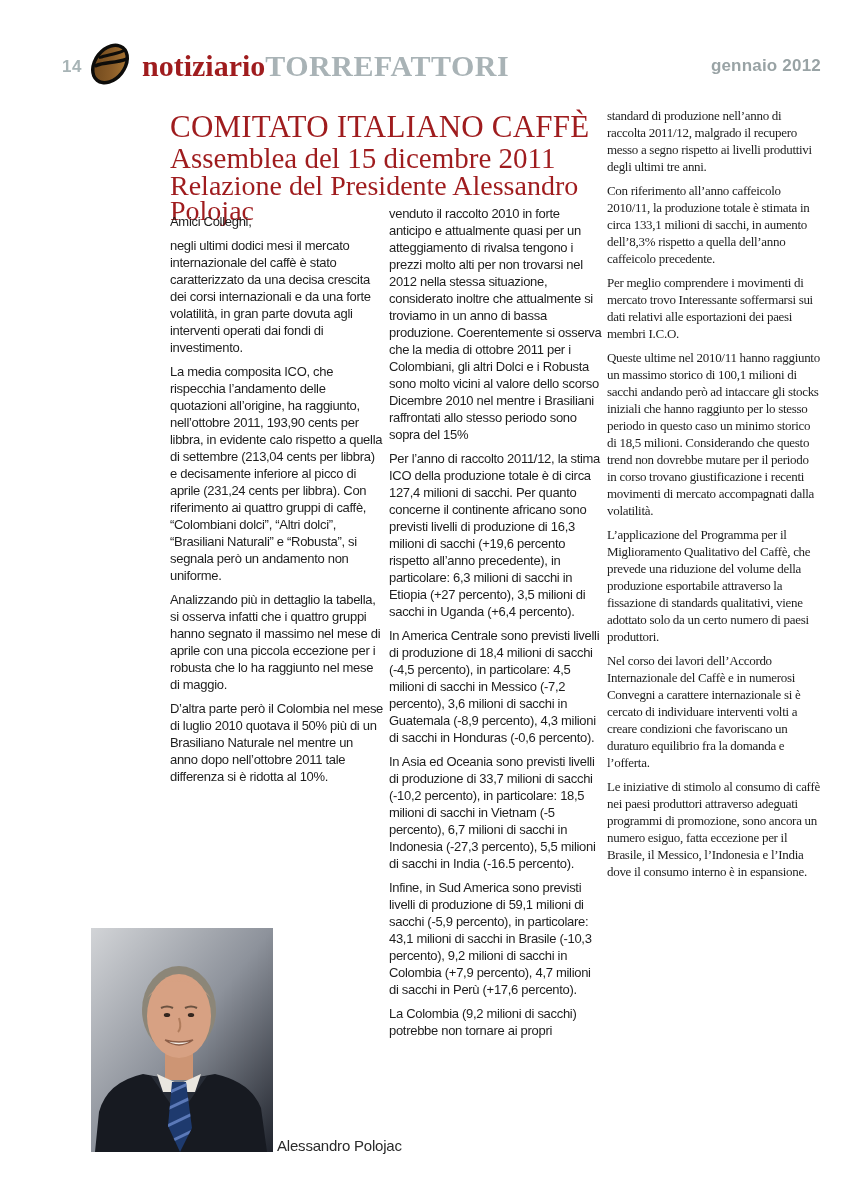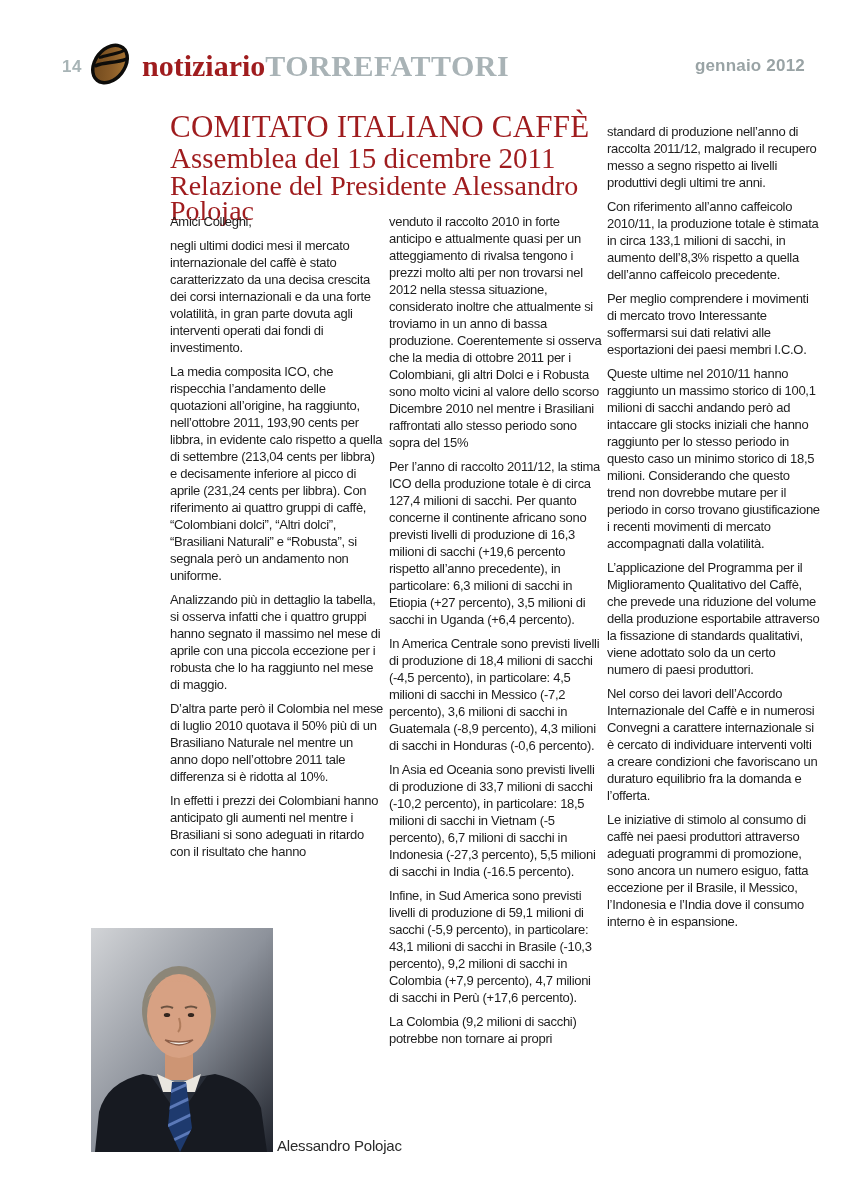--- a/index.html
+++ b/index.html
@@ -17,43 +17,43 @@
   }
   .bean-logo { position:absolute; left:87px; top:40px; width:46px; height:48px; }
   .brand {
     position:absolute; left:142px; top:52px;
     font-family:"Liberation Serif", serif; font-weight:bold; font-size:30px; line-height:28px;
     white-space:nowrap;
   }
   .brand-red  { color:#9f1c1e; }
   .brand-gray { color:#a9b3b6; letter-spacing:0.5px; }
   .issue-date {
-    position:absolute; right:50px; top:56px;
+    position:absolute; right:34px; top:56px;
     font-size:17px; font-weight:bold; color:#99a3a5; letter-spacing:0.2px;
   }
 
   
   .title-block {
     position:absolute; left:170px; top:111px; width:460px;
     font-family:"Liberation Serif", serif; font-weight:normal; color:#9f1c1e;
   }
   .title-l1 { font-size:31px; line-height:32px; letter-spacing:0.2px; }
   .title-l2 { font-size:29px; line-height:30px; }
   .title-l3 { font-size:28px; line-height:25px; }
 
   
   .col {
     position:absolute; width:214px;
     font-size:13px; line-height:17px; letter-spacing:-0.3px;
     color:#1e1e1e; overflow:hidden;
   }
   .col p { margin-bottom:7px; }
   .col-1 { left:170px; top:213px; height:714px; }
-  .col-2 { left:389px; top:213px; height:946px; }
-  .col-3 { left:607px; top:123px; height:1050px; }
+  .col-2 { left:389px; top:205px; height:946px; }
+  .col-3 { left:607px; top:107px; height:1050px;font-family:Liberation Serif, serif; }
 
   
   .photo { position:absolute; left:91px; top:928px; width:182px; height:224px; }
   .photo svg { display:block; }
   .photo-caption {
     position:absolute; left:277px; top:1137px;
     font-size:15px; letter-spacing:-0.2px; color:#2a2a2a;
   }
 </style>
 </head>
@@ -90,21 +90,20 @@
     <div class="title-l2">Assemblea del 15 dicembre 2011</div>
     <div class="title-l3">Relazione del Presidente Alessandro Polojac</div>
   </div>
 
   <div class="col col-1">
     <p>Amici Colleghi,</p>
     <p>negli ultimi dodici mesi il mercato internazionale del caffè è stato caratterizzato da una decisa crescita dei corsi internazionali e da una forte volatilità, in gran parte dovuta agli interventi operati dai fondi di investimento.</p>
     <p>La media composita ICO, che rispecchia l’andamento delle quotazioni all’origine, ha raggiunto, nell’ottobre 2011, 193,90 cents per libbra, in evidente calo rispetto a quella di settembre (213,04 cents per libbra) e decisamente inferiore al picco di aprile (231,24 cents per libbra). Con riferimento ai quattro gruppi di caffè, “Colombiani dolci”, “Altri dolci”, “Brasiliani Naturali” e “Robusta”, si segnala però un andamento non uniforme.</p>
     <p>Analizzando più in dettaglio la tabella, si osserva infatti che i quattro gruppi hanno segnato il massimo nel mese di aprile con una piccola eccezione per i robusta che lo ha raggiunto nel mese di maggio.</p>
     <p>D’altra parte però il Colombia nel mese di luglio 2010 quotava il 50% più di un Brasiliano Naturale nel mentre un anno dopo nell’ottobre 2011 tale differenza si è ridotta al 10%.</p>
-    <p>In effetti i prezzi dei Colombiani hanno anticipato gli aumenti nel mentre i Brasiliani si sono adeguati in ritardo con il risultato che hanno</p>
   </div>
 
   <div class="col col-2">
     <p>venduto il raccolto 2010 in forte anticipo e attualmente quasi per un atteggiamento di rivalsa tengono i prezzi molto alti per non trovarsi nel 2012 nella stessa situazione, considerato inoltre che attualmente si troviamo in un anno di bassa produzione. Coerentemente si osserva che la media di ottobre 2011 per i Colombiani, gli altri Dolci e i Robusta sono molto vicini al valore dello scorso Dicembre 2010 nel mentre i Brasiliani raffrontati allo stesso periodo sono sopra del 15%</p>
     <p>Per l’anno di raccolto 2011/12, la stima ICO della produzione totale è di circa 127,4 milioni di sacchi. Per quanto concerne il continente africano sono previsti livelli di produzione di 16,3 milioni di sacchi (+19,6 percento rispetto all’anno precedente), in particolare: 6,3 milioni di sacchi in Etiopia (+27 percento), 3,5 milioni di sacchi in Uganda (+6,4 percento).</p>
     <p>In America Centrale sono previsti livelli di produzione di 18,4 milioni di sacchi (-4,5 percento), in particolare: 4,5 milioni di sacchi in Messico (-7,2 percento), 3,6 milioni di sacchi in Guatemala (-8,9 percento), 4,3 milioni di sacchi in Honduras (-0,6 percento).</p>
     <p>In Asia ed Oceania sono previsti livelli di produzione di 33,7 milioni di sacchi (-10,2 percento), in particolare: 18,5 milioni di sacchi in Vietnam (-5 percento), 6,7 milioni di sacchi in Indonesia (-27,3 percento), 5,5 milioni di sacchi in India (-16.5 percento).</p>
     <p>Infine, in Sud America sono previsti livelli di produzione di 59,1 milioni di sacchi (-5,9 percento), in particolare: 43,1 milioni di sacchi in Brasile (-10,3 percento), 9,2 milioni di sacchi in Colombia (+7,9 percento), 4,7 milioni di sacchi in Perù (+17,6 percento).</p>
     <p>La Colombia (9,2 milioni di sacchi) potrebbe non tornare ai propri</p>
   </div>

